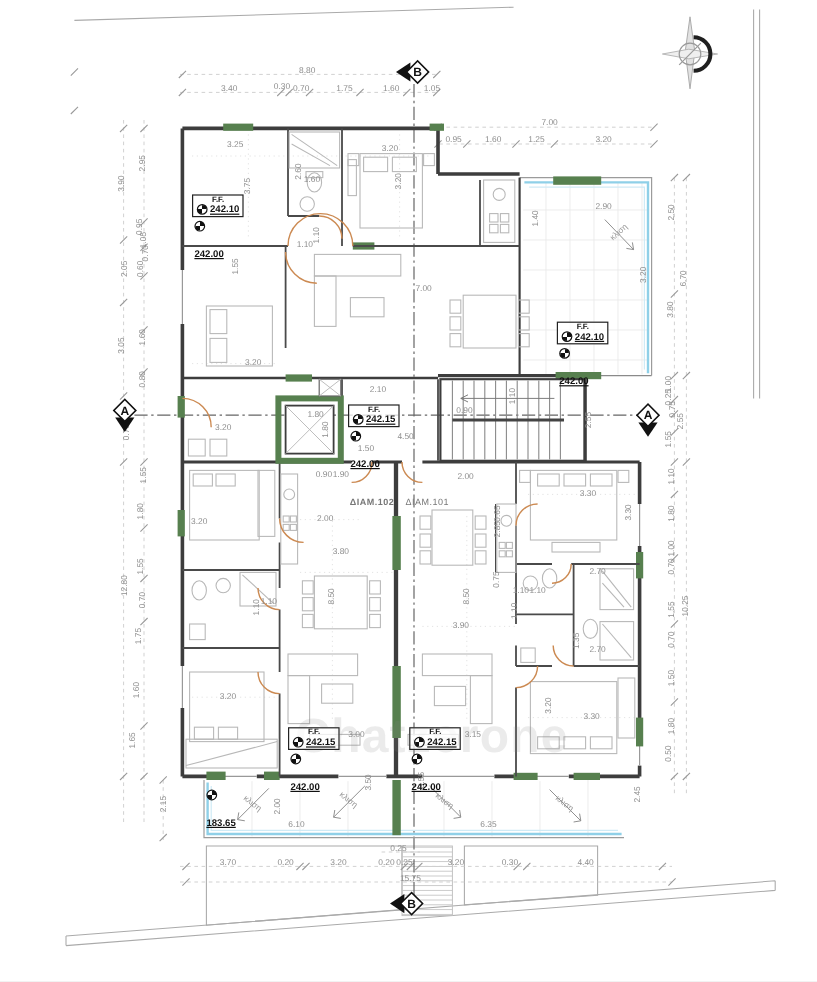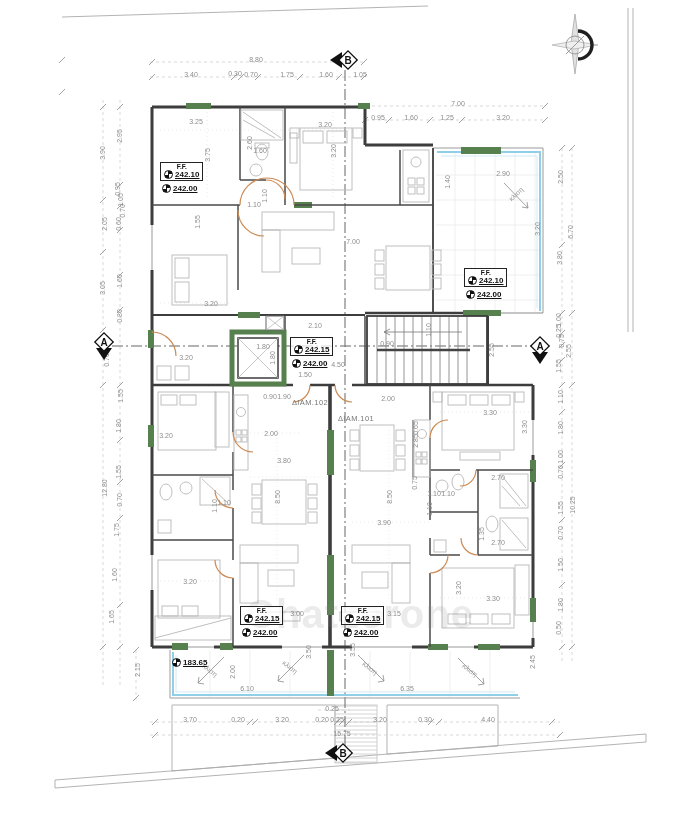--- a/index.html
+++ b/index.html
@@ -15,21 +15,21 @@
   #label-layer{position:absolute;left:0;top:0;width:681px;height:818px;z-index:4;pointer-events:none;}
   .lbl{position:absolute;font:7px "Liberation Sans",sans-serif;color:#8d8d8d;white-space:nowrap;}
   .lbl.a{font-size:7.5px;color:#777;letter-spacing:.4px;}
   .lbl.s{color:#999;}
   
   .elev{position:absolute;z-index:5;font-family:"Liberation Sans",sans-serif;color:#111;}
   .ebox{border:1px solid #222;background:rgba(255,255,255,.75);padding:0 3px 1px 3px;text-align:center;}
   .eff{display:block;font-weight:bold;font-size:6.5px;line-height:7px;}
   .erow{display:flex;align-items:center;gap:2px;}
   .eval{font-weight:bold;font-size:8px;line-height:9px;text-decoration:underline;}
-  .esub{display:flex;align-items:center;gap:2px;margin-top:3px;padding-left:2px;}
+  .esub{display:flex;gap:14px;margin-top:3px;padding-left:2px;flex-direction:column;}
   .qcirc{width:7px;height:7px;border-radius:50%;border:1px solid #111;flex:0 0 auto;
          background:conic-gradient(#111 0 90deg,#fff 90deg 180deg,#111 180deg 270deg,#fff 270deg 360deg);}
   
   .smarker{position:absolute;z-index:5;}
 </style>
 </head>
 <body>
 
 <div id="stage">
 
@@ -366,21 +366,21 @@
       <span class="lbl" style="left: 186px; top: 357px; transform: translate(-50%, -50%) rotate(0deg);">3.20</span>
       <span class="lbl" style="left: 270px; top: 396px; transform: translate(-50%, -50%) rotate(0deg);">0.90</span>
       <span class="lbl" style="left: 284px; top: 396px; transform: translate(-50%, -50%) rotate(0deg);">1.90</span>
       <span class="lbl" style="left: 387px; top: 343px; transform: translate(-50%, -50%) rotate(0deg);">0.90</span>
       <span class="lbl" style="left: 338px; top: 364px; transform: translate(-50%, -50%) rotate(0deg);">4.50</span>
       <span class="lbl" style="left: 305px; top: 374px; transform: translate(-50%, -50%) rotate(0deg);">1.50</span>
       <span class="lbl" style="left: 388px; top: 398px; transform: translate(-50%, -50%) rotate(0deg);">2.00</span>
       <span class="lbl" style="left: 428px; top: 330px; transform: translate(-50%, -50%) rotate(-90deg);">1.10</span>
       <span class="lbl" style="left: 491px; top: 350px; transform: translate(-50%, -50%) rotate(-90deg);">2.55</span>
       <span class="lbl" style="left: 415px; top: 428px; transform: translate(-50%, -50%) rotate(-90deg);">0.65</span>
-      <span class="lbl a" style="left: 310px; top: 402px; transform: translate(-50%, -50%) rotate(0deg);">ΔΙΑΜ.102</span>
+      <span class="lbl a" style="left: 310px; top: 418px; transform: translate(-50%, -50%) rotate(0deg); font-weight: bold;">ΔΙΑΜ.102</span>
       <span class="lbl a" style="left: 356px; top: 418px; transform: translate(-50%, -50%) rotate(0deg);">ΔΙΑΜ.101</span>
       <span class="lbl" style="left: 271px; top: 433px; transform: translate(-50%, -50%) rotate(0deg);">2.00</span>
       <span class="lbl" style="left: 284px; top: 460px; transform: translate(-50%, -50%) rotate(0deg);">3.80</span>
       <span class="lbl" style="left: 277px; top: 497px; transform: translate(-50%, -50%) rotate(-90deg);">8.50</span>
       <span class="lbl" style="left: 389px; top: 497px; transform: translate(-50%, -50%) rotate(-90deg);">8.50</span>
       <span class="lbl" style="left: 384px; top: 522px; transform: translate(-50%, -50%) rotate(0deg);">3.90</span>
       <span class="lbl" style="left: 415px; top: 441px; transform: translate(-50%, -50%) rotate(-90deg);">2.85</span>
       <span class="lbl" style="left: 414px; top: 483px; transform: translate(-50%, -50%) rotate(-90deg);">0.75</span>
       <span class="lbl" style="left: 434px; top: 493px; transform: translate(-50%, -50%) rotate(0deg);">1.10</span>
       <span class="lbl" style="left: 429px; top: 509px; transform: translate(-50%, -50%) rotate(-90deg);">1.10</span>

